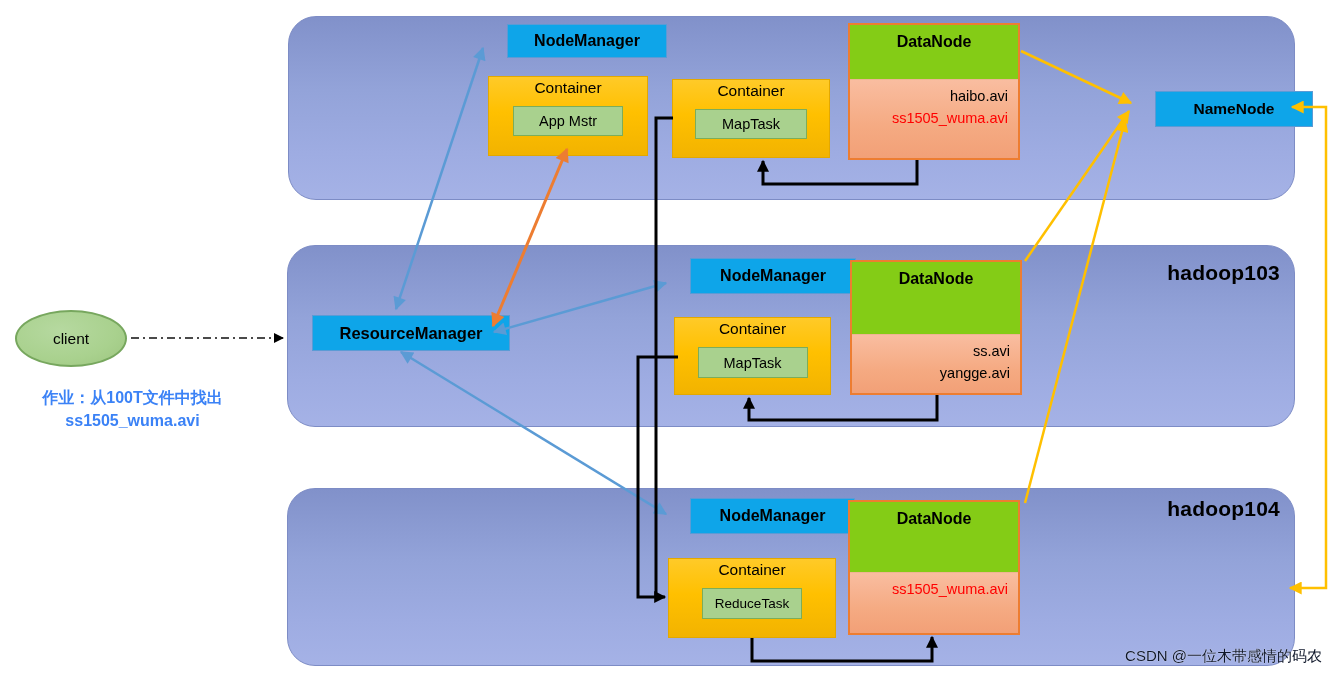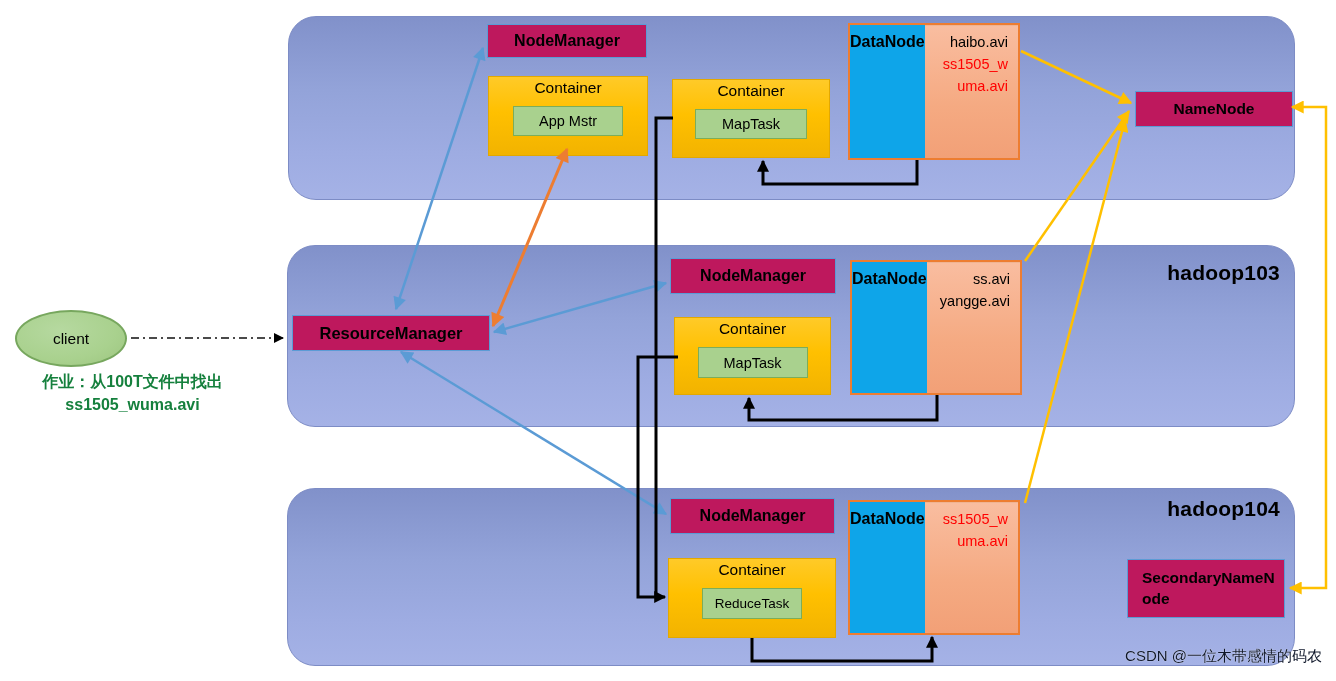--- a/index.html
+++ b/index.html
@@ -18,23 +18,23 @@
   #row104{left:287px;top:488px;width:1008px;height:178px;}
   .hosttitle{
     position:absolute;left:1055px;width:225px;text-align:right;
     font-size:21px;font-weight:bold;letter-spacing:.2px;
   }
   #host102-title{top:29px;}
   #host103-title{top:261px;}
   #host104-title{top:497px;}
   
   .box{
-    position:absolute;background:#be185d;border:1.6px solid #5B9BD5;box-sizing:border-box;
+    position:absolute;background:#0ea5e9;border:1.6px solid #5B9BD5;box-sizing:border-box;
     display:flex;align-items:center;justify-content:center;
-    font-weight:bold;font-size:16px;
+    font-weight:bold;font-size:16px;margin-left:20px;
   }
   #nm102{left:487px;top:24px;width:160px;height:34px;}
   #nm103{left:670px;top:258px;width:166px;height:36px;}
   #nm104{left:670px;top:498px;width:165px;height:36px;}
   #rm{left:292px;top:315px;width:198px;height:36px;font-size:16.5px;}
   #nn{left:1135px;top:91px;width:158px;height:36px;font-size:15.5px;}
   #snn{left:1127px;top:559px;width:158px;height:59px;justify-content:flex-start;align-items:center;
        font-size:15.5px;line-height:1.35;padding-left:14px;word-break:break-all;text-align:left;}
   
   .container-box{
@@ -50,22 +50,22 @@
   #cont102a{left:488px;top:76px;width:160px;height:80px;}
   #cont102a .task-box{width:110px;height:30px;font-size:14.5px;}
   #cont102b{left:672px;top:79px;width:158px;height:79px;}
   #cont102b .task-box{width:112px;height:30px;font-size:14.5px;}
   #cont103{left:674px;top:317px;width:157px;height:78px;}
   #cont103 .task-box{width:110px;height:31px;font-size:14.5px;}
   #cont104{left:668px;top:558px;width:168px;height:80px;}
   #cont104 .task-box{width:100px;height:31px;font-size:13.5px;}
   
   .datanode{
-    position:absolute;background:#0ea5e9;border:2px solid #ED7D31;box-sizing:border-box;
-    display:flex;flex-direction:row;
+    position:absolute;background:#84cc16;border:2px solid #ED7D31;box-sizing:border-box;
+    display:flex;flex-direction:column;
   }
   .dn-title{text-align:center;font-weight:bold;font-size:16px;padding-top:8px;flex:none;}
   .dn-files{
     flex:1;background:linear-gradient(180deg,#F9BDA0 0%,#F5AA82 60%,#F2A077 100%);
     border-top:1px solid #F0B493;
     padding:6px 10px 4px 12px;font-size:14.5px;line-height:1.5;
     word-break:break-all;text-align:right;
   }
   .dn-files span{display:block;}
   .file-red{color:#FF0000;}
@@ -76,22 +76,22 @@
   #dn104{left:848px;top:500px;width:172px;height:135px;}
   #dn104 .dn-title{height:62px;}
   
   #client-ellipse{
     position:absolute;left:15px;top:310px;width:112px;height:57px;border-radius:50%;
     background:radial-gradient(ellipse at 40% 35%,#B6D9A0 0%,#A9D18E 60%,#9CC57F 100%);
     border:2px solid #77A75E;box-sizing:border-box;
     display:flex;align-items:center;justify-content:center;font-size:15.5px;
   }
   #job-note{
-    position:absolute;left:5px;top:370px;width:255px;text-align:center;
-    color:#15803d;font-weight:bold;font-size:16px;line-height:1.45;
+    position:absolute;left:5px;top:386px;width:255px;text-align:center;
+    color:#3b82f6;font-weight:bold;font-size:16px;line-height:1.45;
   }
   
   #watermark{
     position:absolute;left:1040px;top:647px;width:282px;text-align:right;
     font-size:15px;color:#0f172a;text-shadow:0 0 1px #ffffff;
   }
   
   #connectors{position:absolute;left:0;top:0;width:1336px;height:681px;pointer-events:none;}
 </style>
 </head>
@@ -142,21 +142,20 @@
   <div class="container-box" id="cont104">
     <div class="container-title">Container</div>
     <div class="task-box">ReduceTask</div>
   </div>
   <div class="datanode" id="dn104">
     <div class="dn-title">DataNode</div>
     <div class="dn-files">
       <span class="file-red">ss1505_wuma.avi</span>
     </div>
   </div>
-  <div class="box" id="snn">SecondaryNameNode</div>
 
   <div id="client-ellipse">client</div>
   <div id="job-note">
     <div>作业：从100T文件中找出</div>
     <div>ss1505_wuma.avi</div>
   </div>
 
   <div id="watermark">CSDN @一位木带感情的码农</div>
 
   <svg id="connectors" viewBox="0 0 1336 681" xmlns="http://www.w3.org/2000/svg">

